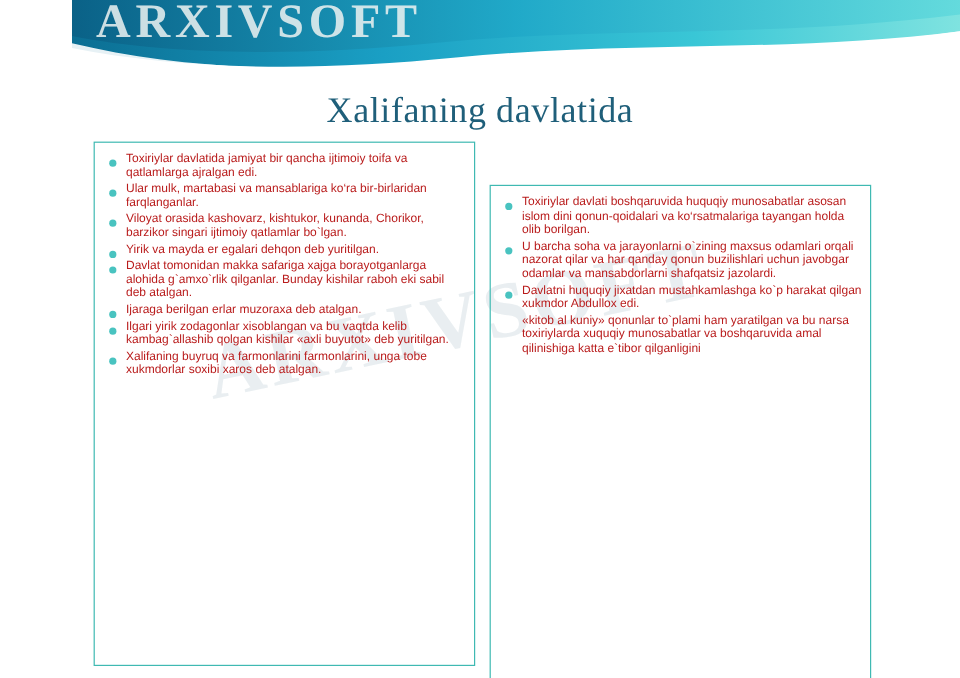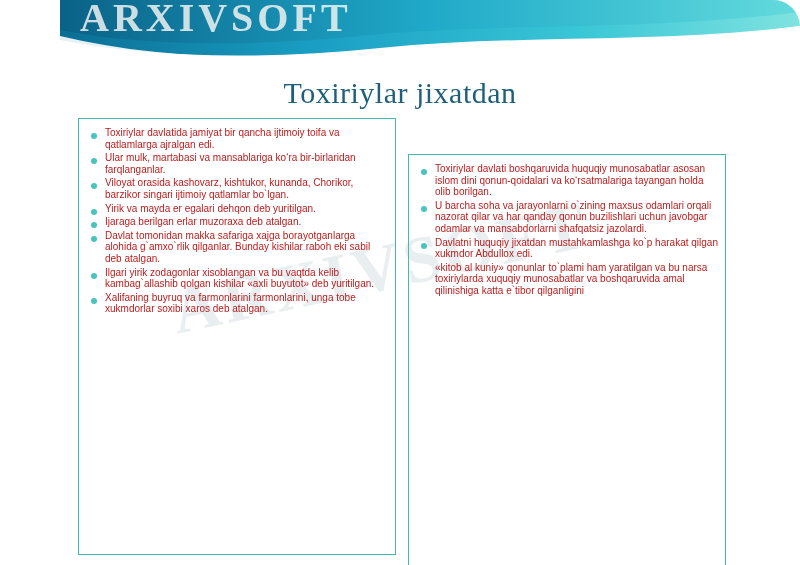--- a/index.html
+++ b/index.html
@@ -9,21 +9,20 @@
     overflow: hidden;
     background: #ffffff;
     font-family: "Liberation Sans", sans-serif;
   }
   .slide {
     position: relative;
     width: 800px;
     height: 565px;
     background: #ffffff;
     overflow: hidden;
-    border-radius: 27px;
   }
 
   
   .header-band {
     position: absolute;
     left: 0; top: 0;
     width: 800px; height: 78px;
     overflow: hidden;
     pointer-events: none;
   }
@@ -122,30 +121,30 @@
       <path d="M60,36 C160,60 280,62 400,50 C540,36 680,44 800,26 L800,34 C680,52 540,44 400,58 C280,70 160,68 60,44 Z" fill="#ffffff" opacity="0.9"></path>
       <path d="M60,0 L68,0 L68,78 L60,78 Z" fill="#ffffff" opacity="0"></path>
     </svg>
   </div>
 
   <div class="watermark">
     <div class="wm-text wm-top">ARXIVSOFT</div>
     <div class="wm-text wm-1">ARXIVSOFT</div>
   </div>
 
-  <div class="title">Toxiriylar jixatdan</div>
+  <div class="title">Xalifaning davlatida</div>
 
   <div class="col col-left">
     <ul class="bullets">
       <li>Toxiriylar davlatida jamiyat bir qancha ijtimoiy toifa va qatlamlarga ajralgan edi.</li>
       <li>Ular mulk, martabasi va mansablariga ko‘ra bir-birlaridan farqlanganlar.</li>
       <li>Viloyat orasida kashovarz, kishtukor, kunanda, Chorikor, barzikor singari ijtimoiy qatlamlar bo`lgan.</li>
       <li>Yirik va mayda er egalari dehqon deb yuritilgan.</li>
+      <li>Davlat tomonidan makka safariga xajga borayotganlarga alohida g`amxo`rlik qilganlar. Bunday kishilar raboh eki sabil deb atalgan.</li>
       <li>Ijaraga berilgan erlar muzoraxa deb atalgan.</li>
-      <li>Davlat tomonidan makka safariga xajga borayotganlarga alohida g`amxo`rlik qilganlar. Bunday kishilar raboh eki sabil deb atalgan.</li>
       <li>Ilgari yirik zodagonlar xisoblangan va bu vaqtda kelib kambag`allashib qolgan kishilar «axli buyutot» deb yuritilgan.</li>
       <li>Xalifaning buyruq va farmonlarini farmonlarini, unga tobe xukmdorlar soxibi xaros deb atalgan.</li>
     </ul>
   </div>
 
   <div class="col col-right">
     <ul class="bullets">
       <li>Toxiriylar davlati boshqaruvida huquqiy munosabatlar asosan islom dini qonun-qoidalari va ko‘rsatmalariga tayangan holda olib borilgan.</li>
       <li>U barcha soha va jarayonlarni o`zining maxsus odamlari orqali nazorat qilar va har qanday qonun buzilishlari uchun javobgar odamlar va mansabdorlarni shafqatsiz jazolardi.</li>
       <li>Davlatni huquqiy jixatdan mustahkamlashga ko`p harakat qilgan xukmdor Abdullox edi.</li>

